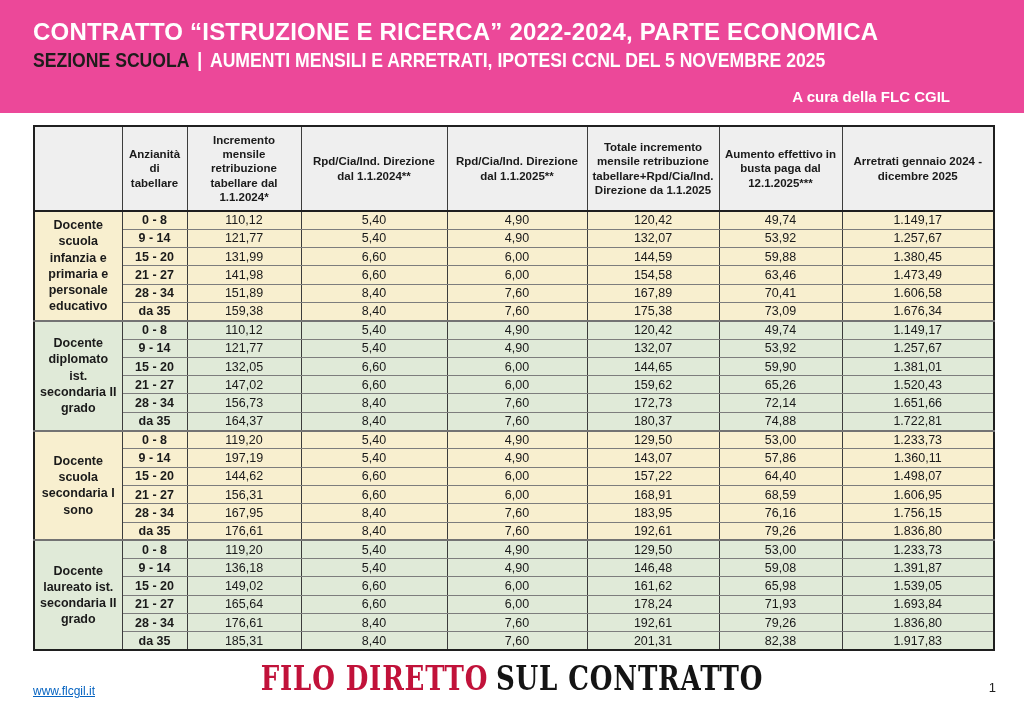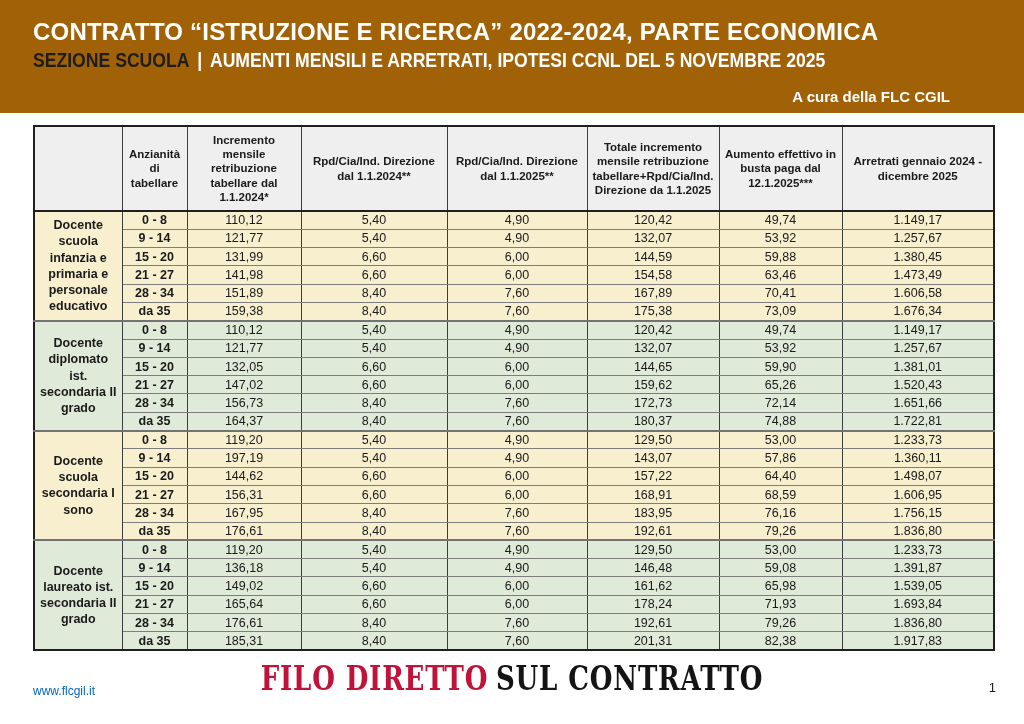--- a/index.html
+++ b/index.html
@@ -5,21 +5,21 @@
   * { margin:0; padding:0; box-sizing:border-box; }
   html,body { width:1024px; height:724px; }
   body {
     position:relative;
     background:#ffffff;
     font-family:"Liberation Sans", sans-serif;
     overflow:hidden;
   }
 
   
-  .banner { position:absolute; top:0; left:0; width:1024px; height:113px; background:#a16207;text-align:center; }
+  .banner { position:absolute; top:0; left:0; width:1024px; height:113px; background:#ec4899;text-align:center; }
   .banner-title {
     position:absolute; left:33px; top:18px;
     font-size:24px; font-weight:900; color:#ffffff; letter-spacing:.2px; white-space:nowrap;
   }
   .banner-subtitle {
     position:absolute; left:33px; top:49px;
     font-size:20px; font-weight:800; white-space:nowrap;
     transform:scaleX(.88); transform-origin:left center;
   }
   .sub-black { color:#1d1d1b; }
@@ -57,21 +57,21 @@
   }
   tr.cream td { background:#F8EFCF; }
   tr.green td { background:#E0EAD8; }
   tr.group-start td { border-top:2px solid #737373; }
   td.group-label { font-weight:700; font-size:12.5px; line-height:1.3; padding:0 3px; }
   td.seniority   { font-weight:700; }
 
   
   .footer-link {
     position:absolute; left:33px; top:684px;
-    font-size:12px; color:#0563C1; cursor:pointer;
+    font-size:12px; color:#0563C1; text-decoration:underline; cursor:pointer;
   }
   .logo {
     position:absolute; left:0; width:1024px; top:660px; text-align:center;
     font-family:"DejaVu Serif", serif; font-weight:700; font-size:31px;
     letter-spacing:1px; white-space:nowrap;
     transform:scale(.84,1.06);
   }
   .logo-red   { color:#C1123A; margin-right:9px; }
   .logo-black { color:#141414; }
   .page-number { position:absolute; right:28px; top:680px; font-size:13px; color:#222; }

